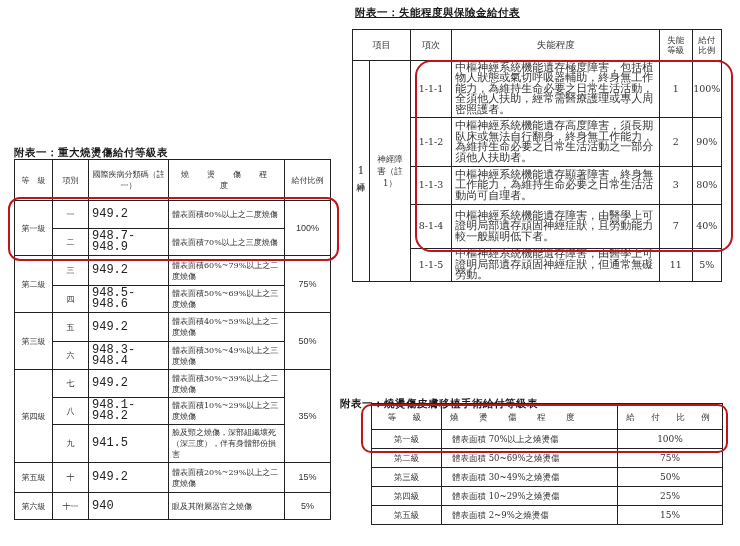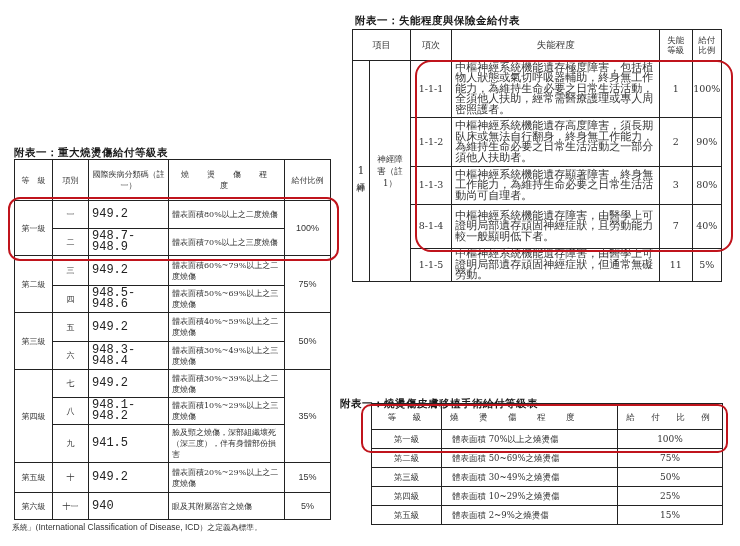--- a/index.html
+++ b/index.html
@@ -114,26 +114,25 @@
     <td class="c">第六級</td>
     <td class="c">十一</td>
     <td class="code">940</td>
     <td>眼及其附屬器官之燒傷</td>
     <td class="pct">5%</td>
   </tr>
 </tbody>
   </table>
 
 <div class="abs note" style="left:12px;top:521px;">
-  <div><span>系統」(</span><span class="en">International Classification of Disease, ICD</span><span>）之定義為標準。</span></div>
 </div>
 
 <div class="hl" style="left:8px;top:197px;width:327px;height:60px;"></div>
 
-<div class="abs title" style="left:355px;top:14px;">附表一：失能程度與保險金給付表</div>
+<div class="abs title" style="left:355px;top:6px;text-decoration:underline;">附表一：失能程度與保險金給付表</div>
 
 <table class="t2" style="left:352px;top:29px;width:370px;">
   <colgroup>
       <col style="width:17px">
       <col style="width:40px">
       <col style="width:41px">
       <col style="width:205px">
       <col style="width:32px">
       <col style="width:29px">
     </colgroup>

